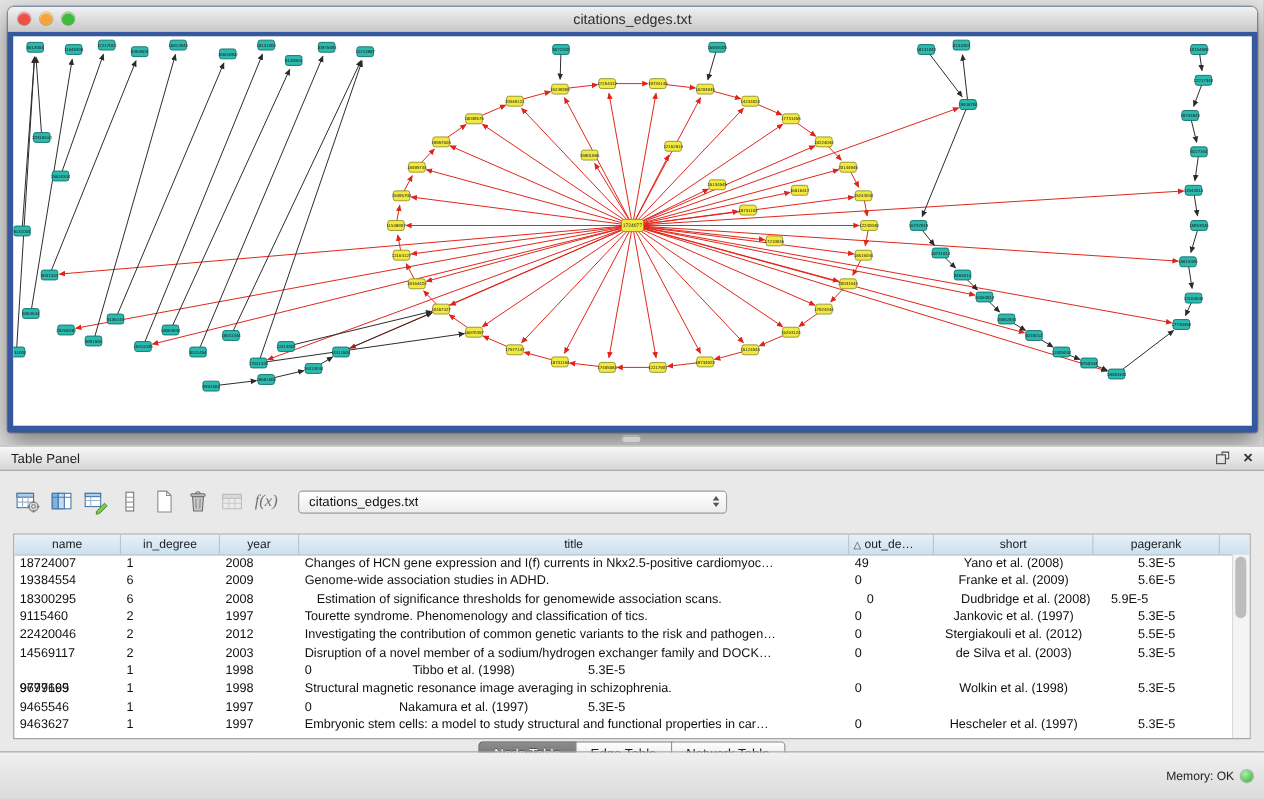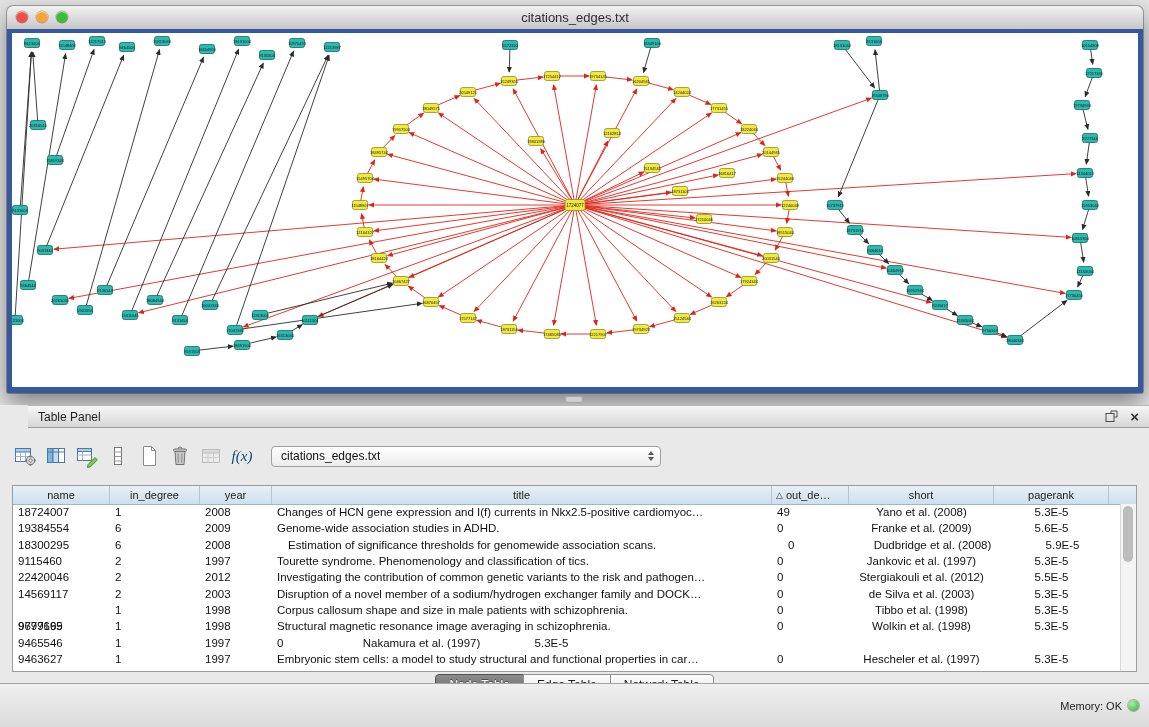--- a/index.html
+++ b/index.html
@@ -22,32 +22,32 @@
   #graph-svg{display:block;width:100%;height:100%;}
   #graph-svg text{font-family:"Liberation Sans",sans-serif;}
 
   .divider-handle{position:absolute;left:565px;top:396px;width:18px;height:7px;
                   border-radius:3px;background:#cfcfcf;box-shadow:inset 0 0 0 1px #a5a5a5;}
 
   
   .table-panel{position:absolute;left:0;right:0;top:405px;bottom:0;background:#e9e9e9;}
   .panel-header{height:23px;box-sizing:border-box;display:flex;align-items:center;padding:0 10px;
                 background:linear-gradient(#f7f7f7,#d6d6d6);
-                border-top:1px solid #b6b6b6;border-bottom:1px solid #9d9d9d;margin-left:28px;}
+                border-top:1px solid #b6b6b6;border-bottom:1px solid #9d9d9d;}
   .panel-title{font-size:12px;color:#1e1e1e;}
   .spacer{flex:1;}
   .float-icon{margin-right:12px;display:inline-flex;}
   .close-icon{font-size:15px;font-weight:bold;color:#333;line-height:1;}
 
   .panel-body{position:absolute;top:24px;left:0;right:0;bottom:27px;background:#e9e9e9;}
   .toolbar{position:absolute;top:12px;left:12px;height:30px;display:flex;align-items:center;}
   #toolbar-icons{display:flex;align-items:center;gap:5px;}
   .tool-btn{width:26px;height:26px;display:flex;align-items:center;justify-content:center;}
   .tool-btn.disabled{opacity:.45;}
-  .fx{font-family:"Liberation Serif",serif;font-style:italic;font-size:15px;color:#0c4a6e;}
+  .fx{font-family:"Liberation Serif",serif;font-style:italic;font-size:15px;color:#737373;}
 
   .combo{position:relative;margin-left:16px;width:390px;height:21px;box-sizing:border-box;
          border:1px solid #a0a0a0;border-radius:4px;display:flex;align-items:center;
          background:linear-gradient(#ffffff,#ececec);padding:0 20px 0 9px;}
   .combo-text{font-size:12px;color:#111;white-space:nowrap;overflow:hidden;}
   .combo-arrows{position:absolute;right:6px;top:4px;display:flex;flex-direction:column;gap:2px;}
   .combo-arrows .up{width:0;height:0;border-left:3.5px solid transparent;
                     border-right:3.5px solid transparent;border-bottom:4.5px solid #555;}
   .combo-arrows .down{width:0;height:0;border-left:3.5px solid transparent;
                       border-right:3.5px solid transparent;border-top:4.5px solid #555;}
@@ -731,21 +731,21 @@
             <div class="td" style="width: 145px; text-align: center;">Franke et al. (2009)</div>
             <div class="td" style="width: 115px; text-align: center;">5.6E-5</div>
           </div>
           <div class="tr">
             <div class="td" style="width: 97px; text-align: left;">18300295</div>
             <div class="td" style="width: 90px; text-align: left;">6</div>
             <div class="td" style="width: 72px; text-align: left;">2008</div>
             <div class="td" style="width: 500px; text-align: left; margin-left: 11px;">Estimation of significance thresholds for genomewide association scans.</div>
             <div class="td" style="width: 77px; text-align: left;">0</div>
             <div class="td" style="width: 145px; text-align: center;">Dudbridge et al. (2008)</div>
-            <div class="td" style="width: 115px; text-align: center;">5.9E-5</div>
+            <div class="td" style="width: 115px; ">5.9E-5</div>
           </div>
           <div class="tr">
             <div class="td" style="width: 97px; text-align: left;">9115460</div>
             <div class="td" style="width: 90px; text-align: left;">2</div>
             <div class="td" style="width: 72px; text-align: left;">1997</div>
             <div class="td" style="width: 500px; text-align: left;">Tourette syndrome. Phenomenology and classification of tics.</div>
             <div class="td" style="width: 77px; text-align: left;">0</div>
             <div class="td" style="width: 145px; text-align: center;">Jankovic et al. (1997)</div>
             <div class="td" style="width: 115px; text-align: center;">5.3E-5</div>
           </div>
@@ -764,21 +764,20 @@
             <div class="td" style="width: 72px; text-align: left;">2003</div>
             <div class="td" style="width: 500px; text-align: left;">Disruption of a novel member of a sodium/hydrogen exchanger family and DOCK…</div>
             <div class="td" style="width: 77px; text-align: left;">0</div>
             <div class="td" style="width: 145px; text-align: center;">de Silva et al. (2003)</div>
             <div class="td" style="width: 115px; text-align: center;">5.3E-5</div>
           </div>
           <div class="tr">
             <div class="td" style="width: 97px; text-align: left; margin-top: 32px;">9777169</div>
             <div class="td" style="width: 90px; text-align: left;">1</div>
             <div class="td" style="width: 72px; text-align: left;">1998</div>
-            <div class="td" style="width: 500px; text-align: left;">Corpus callosum shape and size in male patients with schizophrenia.</div>
             <div class="td" style="width: 77px; text-align: left;">0</div>
             <div class="td" style="width: 145px; text-align: center;">Tibbo et al. (1998)</div>
             <div class="td" style="width: 115px; text-align: center;">5.3E-5</div>
           </div>
           <div class="tr">
             <div class="td" style="width: 97px; text-align: left;">9699695</div>
             <div class="td" style="width: 90px; text-align: left;">1</div>
             <div class="td" style="width: 72px; text-align: left;">1998</div>
             <div class="td" style="width: 500px; text-align: left;">Structural magnetic resonance image averaging in schizophrenia.</div>
             <div class="td" style="width: 77px; text-align: left;">0</div>

